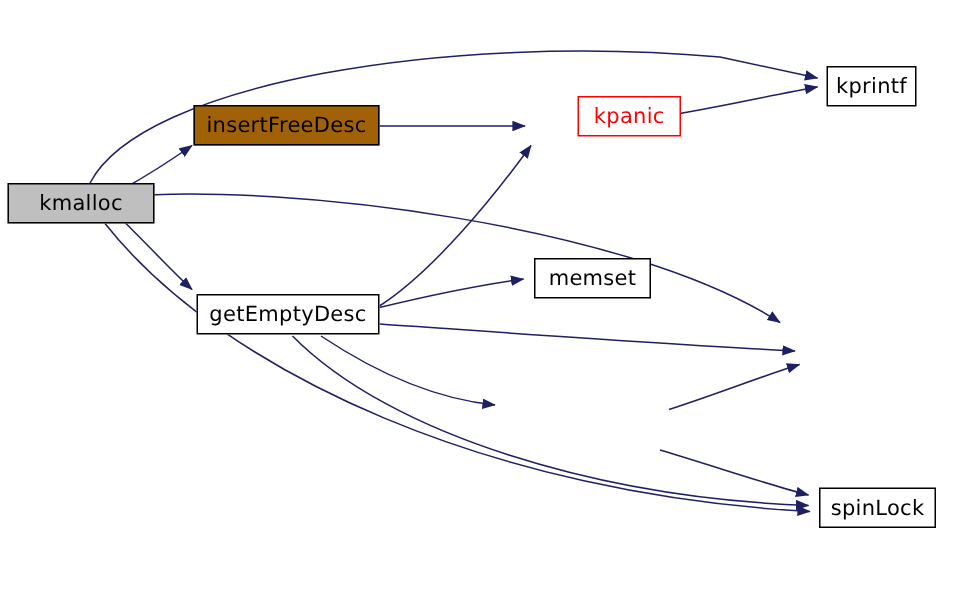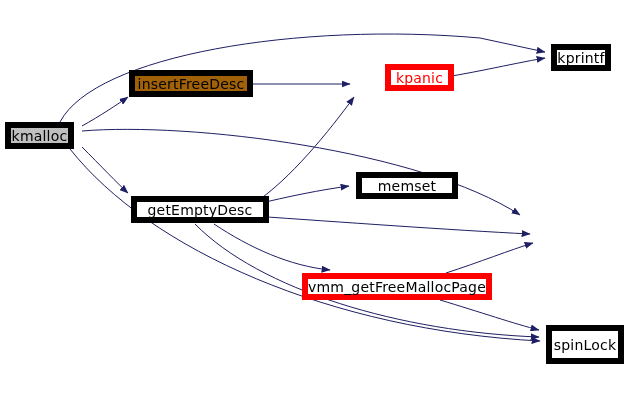--- a/index.html
+++ b/index.html
@@ -24,21 +24,21 @@
     width: 637px;
     height: 407px;
   }
   .node {
     position: absolute;
     box-sizing: border-box;
     display: flex;
     align-items: center;
     justify-content: center;
     background: #ffffff;
-    border: 6px solid #701a75;
+    border: 1px solid #701a75;
     color: #000000;
     font-size: 14px;
     line-height: 1;
     white-space: nowrap;
     letter-spacing: 0.2px;
   }
   .node.filled {
     background: #bfbfbf;
   }
   .node.red-border {
@@ -70,37 +70,34 @@
       <path d="M 253,84 L 350,84" fill="none" stroke="#1f1f63" stroke-width="1" marker-end="url(#arrowhead)"></path>
       <path d="M 426,80 C 470,74 510,64 545,58" fill="none" stroke="#1f1f63" stroke-width="1" marker-end="url(#arrowhead)"></path>
       <path d="M 253,204 C 290,180 330,130 354,97" fill="none" stroke="#1f1f63" stroke-width="1" marker-end="url(#arrowhead)"></path>
       <path d="M 253,205 C 290,196 320,190 349,186" fill="none" stroke="#1f1f63" stroke-width="1" marker-end="url(#arrowhead)"></path>
       <path d="M 253,216 C 340,222 450,230 530,234" fill="none" stroke="#1f1f63" stroke-width="1" marker-end="url(#arrowhead)"></path>
       <path d="M 214,224 C 250,248 290,266 330,270" fill="none" stroke="#1f1f63" stroke-width="1" marker-end="url(#arrowhead)"></path>
       <path d="M 195,224 C 260,290 400,332 539,337" fill="none" stroke="#1f1f63" stroke-width="1" marker-end="url(#arrowhead)"></path>
       <path d="M 446,273 C 480,262 510,250 533,243" fill="none" stroke="#1f1f63" stroke-width="1" marker-end="url(#arrowhead)"></path>
       <path d="M 440,300 C 480,312 515,324 539,330" fill="none" stroke="#1f1f63" stroke-width="1" marker-end="url(#arrowhead)"></path>
     </svg>
-<div class="node filled" style="left: 5px; top: 122px; width: 69px; height: 27px; background: rgb(191, 191, 191); border-color: rgb(0, 0, 0); color: rgb(0, 0, 0);">
+<div class="node filled" style="left: 5px; top: 122px; width: 98px; height: 27px; background: rgb(191, 191, 191); border-color: rgb(0, 0, 0); color: rgb(0, 0, 0);">
       <span class="node-label">kmalloc</span>
     </div>
     <div class="node" style="left: 129px; top: 70px; width: 124px; height: 27px; background: #a16207; border-color: rgb(0, 0, 0); color: rgb(0, 0, 0);">
       <span class="node-label">insertFreeDesc</span>
     </div>
     <div class="node red-border red-text" style="left: 357px; top: 64px; width: 69px; height: 27px; background: rgb(255, 255, 255); border-color: rgb(255, 0, 0); color: rgb(255, 0, 0);">
       <span class="node-label">kpanic</span>
     </div>
     <div class="node" style="left: 551px; top: 44px; width: 60px; height: 27px; background: rgb(255, 255, 255); border-color: rgb(0, 0, 0); color: rgb(0, 0, 0);">
       <span class="node-label">kprintf</span>
     </div>
-    <div class="node" style="left: 131px; top: 196px; width: 138px; height: 27px; background: rgb(255, 255, 255); border-color: rgb(0, 0, 0); color: rgb(0, 0, 0);">
+    <div class="node" style="left: 131px; top: 196px; width: 122px; height: 27px; background: rgb(255, 255, 255); border-color: rgb(0, 0, 0); color: rgb(0, 0, 0);">
       <span class="node-label">getEmptyDesc</span>
     </div>
-    <div class="node" style="left: 356px; top: 172px; width: 102px; height: 27px; background: rgb(255, 255, 255); border-color: rgb(0, 0, 0); color: rgb(0, 0, 0);">
+    <div class="node" style="left: 356px; top: 172px; width: 78px; height: 27px; background: rgb(255, 255, 255); border-color: rgb(0, 0, 0); color: rgb(0, 0, 0);">
       <span class="node-label">memset</span>
     </div>
-    <div class="node red-border" style="left: 302px; top: 273px; width: 190px; height: 27px; background: rgb(255, 255, 255); border-color: rgb(255, 0, 0); color: rgb(0, 0, 0);">
-      <span class="node-label">vmm_getFreeMallocPage</span>
-    </div>
-    <div class="node" style="left: 546px; top: 325px; width: 78px; height: 39px; background: rgb(255, 255, 255); border-color: rgb(0, 0, 0); color: rgb(0, 0, 0);">
+    <div class="node" style="left: 546px; top: 325px; width: 78px; height: 27px; background: rgb(255, 255, 255); border-color: rgb(0, 0, 0); color: rgb(0, 0, 0);">
       <span class="node-label">spinLock</span>
     </div>
   </div>
 
 </body></html>

